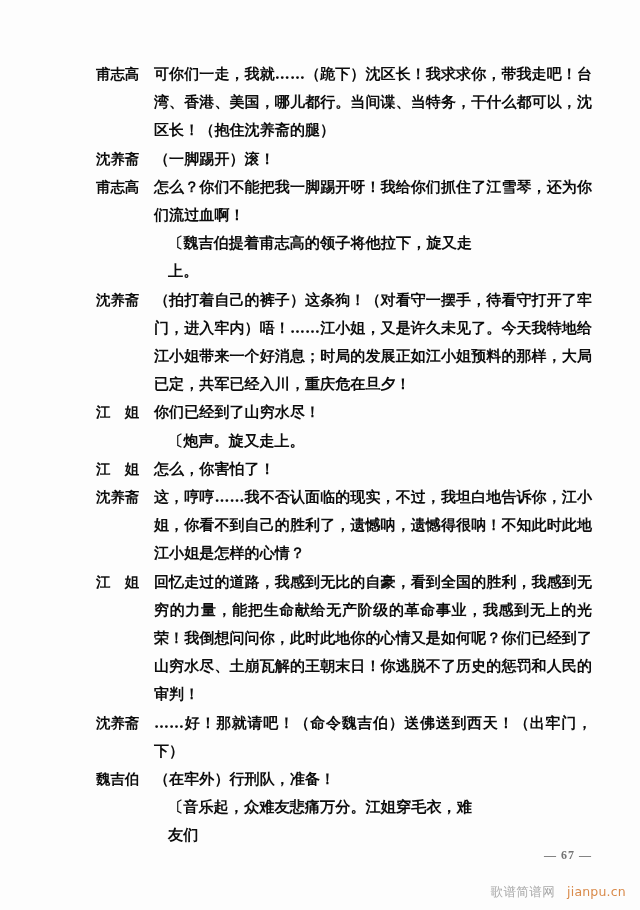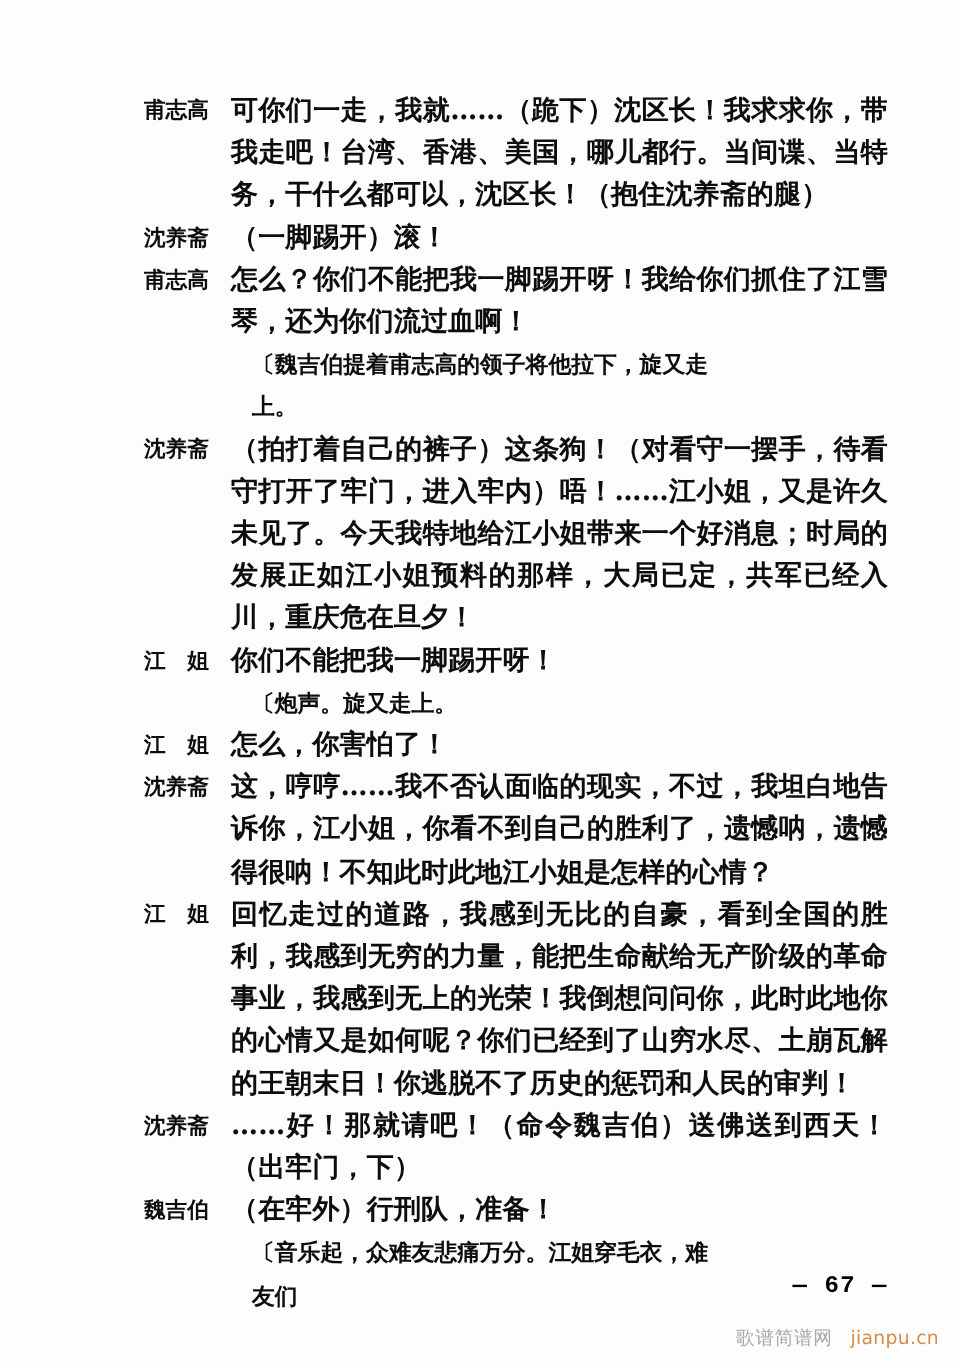--- a/index.html
+++ b/index.html
@@ -51,21 +51,21 @@
     letter-spacing: 0px;
     color: #0d0d0d;
     white-space: pre;
     text-align: left;
     font-family: "DejaVu Serif", "Liberation Serif", serif;
     -webkit-font-smoothing: none;
   }
 
   .speech {
     flex: 1 1 auto;
-    font-size: 18px;
+    font-size: 15px;
     line-height: 28.2px;
     font-weight: 700;
     color: #0d0d0d;
     text-align: justify;
     text-align-last: left;
     text-justify: inter-ideograph;
     word-break: break-all;
     letter-spacing: 0.1px;
   }
 
@@ -83,25 +83,25 @@
     text-align-last: left;
     text-justify: inter-ideograph;
     word-break: break-all;
   }
 
   
   #page-number {
     position: absolute;
     right: 48px;
     top: 848px;
-    font-size: 16px;
+    font-size: 12px;
     font-weight: 700;
-    color: #000000;
+    color: #737373;
     letter-spacing: 1px;
-    font-family: Liberation Mono, monospace;
+    font-family: Liberation Serif, serif;
   }
 
   
   #watermark {
     position: absolute;
     right: 14px;
     top: 884px;
     font-size: 12.5px;
     white-space: nowrap;
     font-family: "DejaVu Sans", "Liberation Sans", sans-serif;
@@ -135,21 +135,21 @@
         <div class="speaker">甫志高</div>
         <div class="speech">怎么？你们不能把我一脚踢开呀！我给你们抓住了江雪琴，还为你们流过血啊！</div>
       </div>
       <div class="stage">〔魏吉伯提着甫志高的领子将他拉下，旋又走上。</div>
       <div class="entry">
         <div class="speaker">沈养斋</div>
         <div class="speech">（拍打着自己的裤子）这条狗！（对看守一摆手，待看守打开了牢门，进入牢内）唔！……江小姐，又是许久未见了。今天我特地给江小姐带来一个好消息；时局的发展正如江小姐预料的那样，大局已定，共军已经入川，重庆危在旦夕！</div>
       </div>
       <div class="entry">
         <div class="speaker">江　姐</div>
-        <div class="speech">你们不能把我一脚踢开呀！</div>
+        <div class="speech">你们已经到了山穷水尽！</div>
       </div>
       <div class="stage">〔炮声。旋又走上。</div>
       <div class="entry">
         <div class="speaker">江　姐</div>
         <div class="speech">怎么，你害怕了！</div>
       </div>
       <div class="entry">
         <div class="speaker">沈养斋</div>
         <div class="speech">这，哼哼……我不否认面临的现实，不过，我坦白地告诉你，江小姐，你看不到自己的胜利了，遗憾呐，遗憾得很呐！不知此时此地江小姐是怎样的心情？</div>
       </div>

